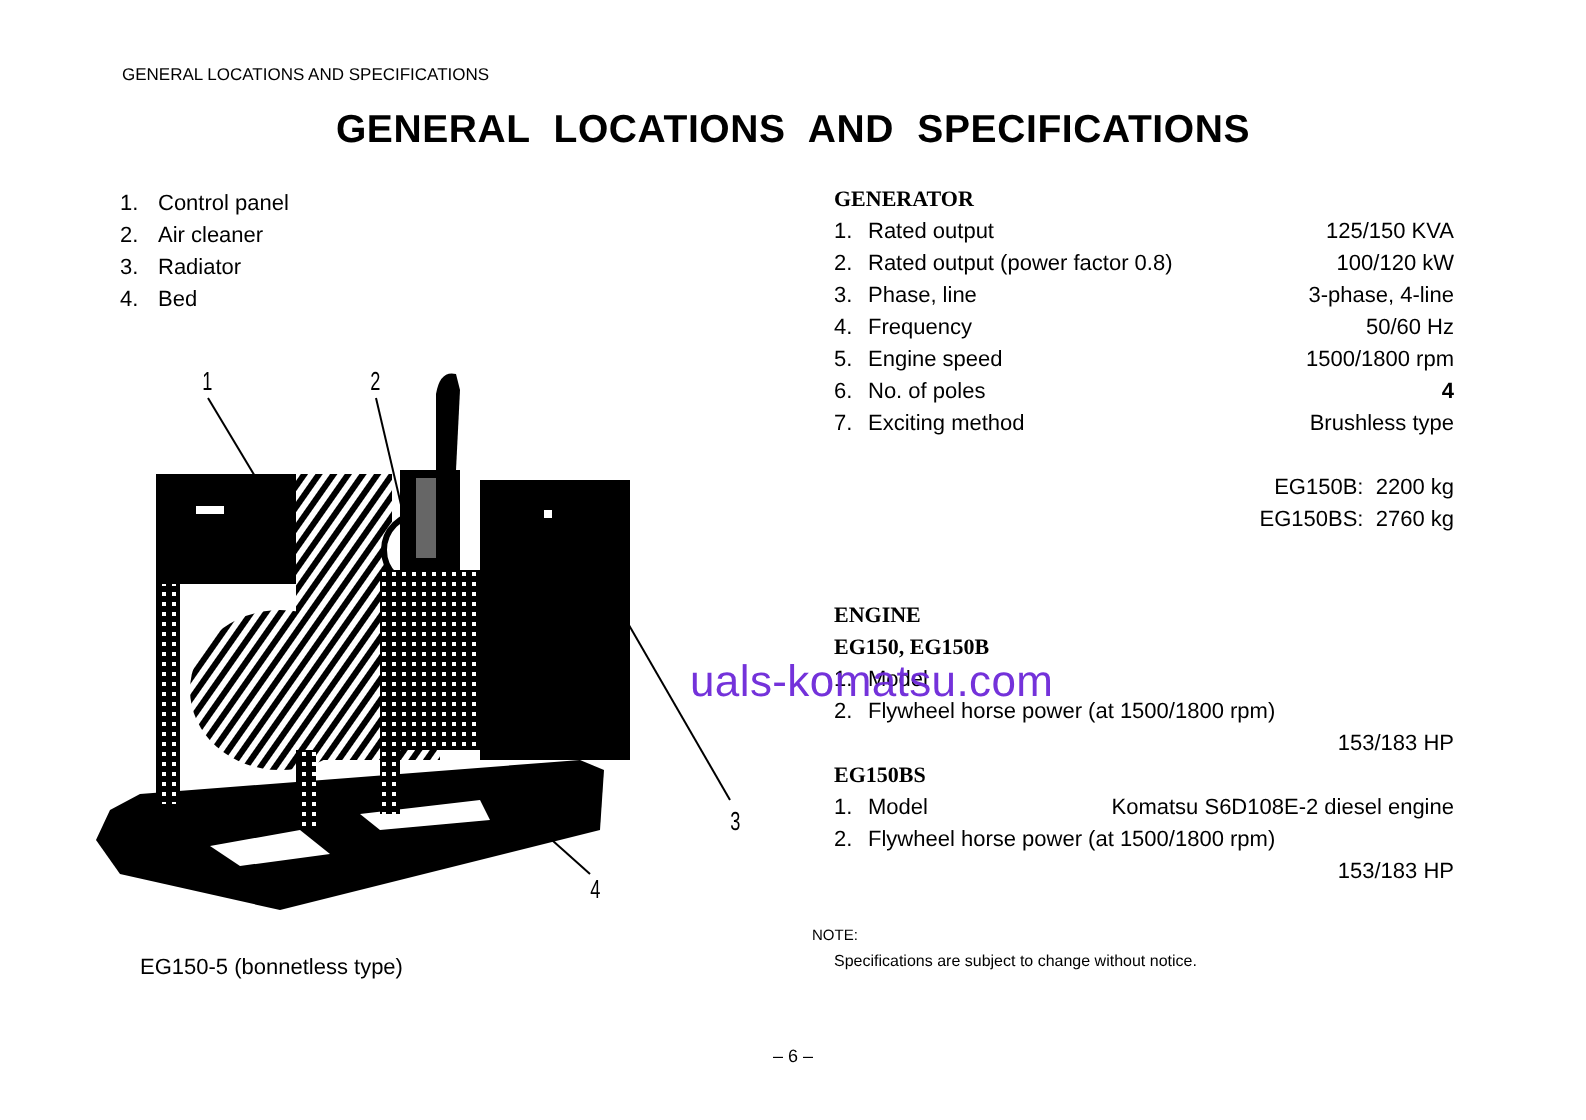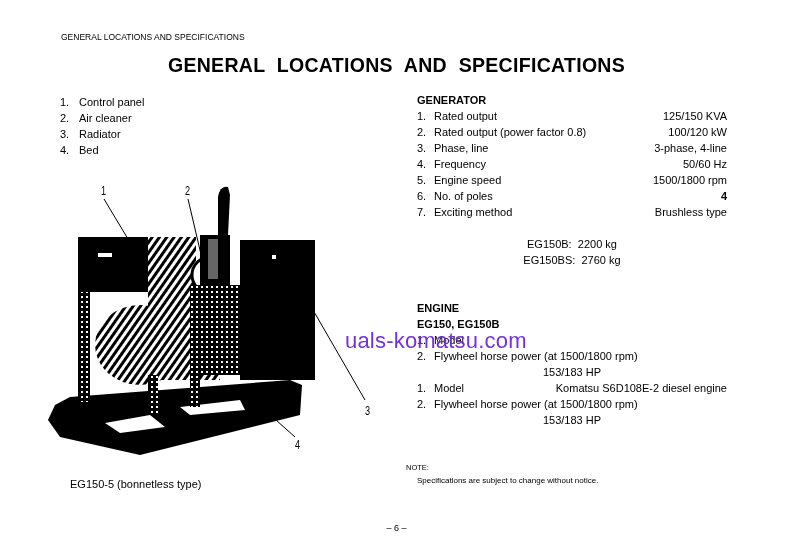--- a/index.html
+++ b/index.html
@@ -7,26 +7,26 @@
          font-family:"Liberation Sans", sans-serif; color:#000; }
   .running-header { position:absolute; left:61px; top:32px; font-size:8.5px; letter-spacing:0; }
   .page-title { position:absolute; left:0; width:793px; top:54px; text-align:center;
                 font-size:19.5px; font-weight:bold; word-spacing:6px; letter-spacing:0.3px; }
   .parts-list { position:absolute; left:60px; top:94px; font-size:11px; line-height:16px; }
   .parts-list .row { display:flex; }
   .parts-list .num { width:19px; }
   .figure { position:absolute; left:40px; top:175px; width:340px; height:290px; }
   .caption { position:absolute; left:58px; top:478px; font-size:11px;margin-left:12px; }
   .spec { position:absolute; left:417px; width:310px; font-size:11px; }
-  .sec-head { font-weight:bold; height:16px; line-height:16px; }
+  .sec-head { font-weight:bold; height:16px; line-height:16px;font-family:Liberation Serif, serif; }
   .row2 { display:flex; justify-content:space-between; height:16px; line-height:16px; }
   .row2 .lbl { display:flex; }
   .row2 .lbl .num { width:17px; }
   .val { text-align:center; }
-  .right-only { text-align:center; height:16px; line-height:16px; }
+  .right-only { text-align:right; height:16px; line-height:16px; }
   .note-label { position:absolute; left:406px; top:463px; font-size:7.5px; }
   .note-text { position:absolute; left:417px; top:476px; font-size:8px; }
   .page-num { position:absolute; left:0; width:793px; top:523px; text-align:center; font-size:9px; }
   .watermark { position:absolute; left:345px; top:328px; font-size:22px; color:#6d28d9;
                font-family:"Liberation Sans", sans-serif; letter-spacing:0.2px; opacity:0.95; }
   .callout { position:absolute; font-size:13px; font-family:"Liberation Sans", sans-serif; transform:scaleX(0.7); }
 </style>
 </head>
 <body>
 
@@ -170,20 +170,21 @@
         <span>Model</span>
       </span>
     </div>
   <div class="row2">
       <span class="lbl">
         <span class="num">2.</span>
         <span>Flywheel horse power (at 1500/1800 rpm)</span>
       </span>
     </div>
   <div class="right-only">153/183 HP</div>
+  <div class="sec-head">EG150BS</div>
   <div class="row2">
       <span class="lbl">
         <span class="num">1.</span>
         <span>Model</span>
       </span>
       <span class="val">Komatsu S6D108E-2 diesel engine</span>
     </div>
   <div class="row2">
       <span class="lbl">
         <span class="num">2.</span>

